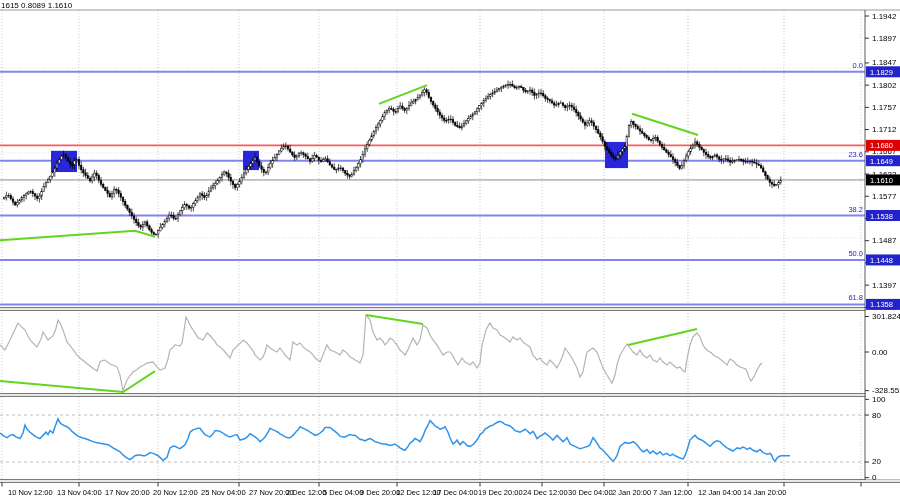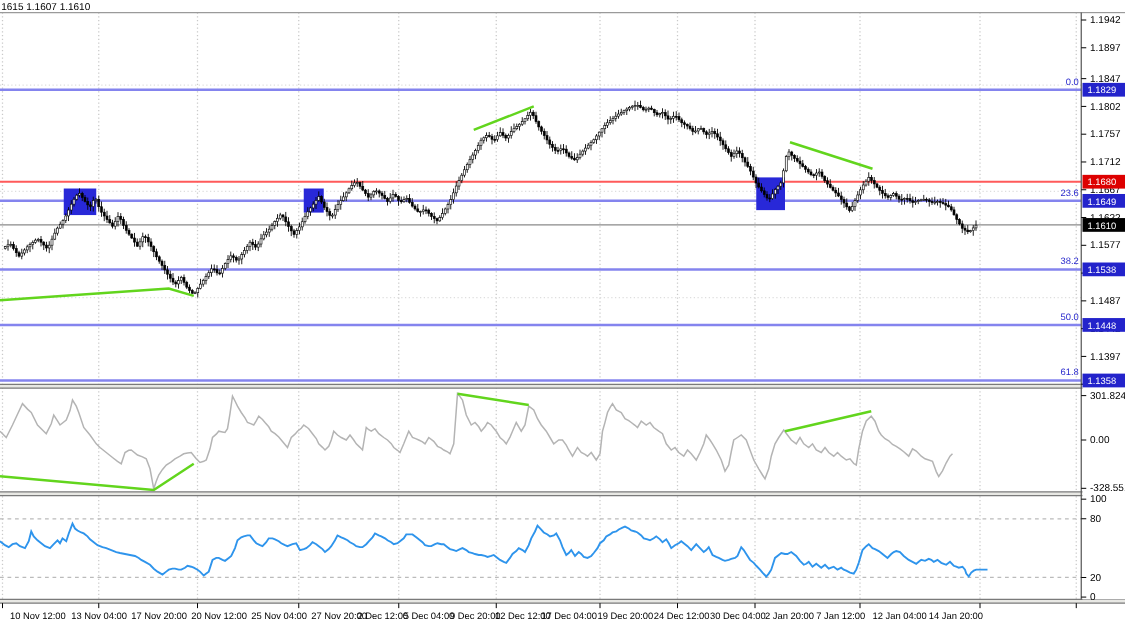--- a/index.html
+++ b/index.html
@@ -860,14 +860,14 @@
       <text x="396" y="495" class="time-label">12 Dec 12:00</text>
       <text x="433" y="495" class="time-label">17 Dec 04:00</text>
       <text x="478" y="495" class="time-label">19 Dec 20:00</text>
       <text x="523" y="495" class="time-label">24 Dec 12:00</text>
       <text x="568" y="495" class="time-label">30 Dec 04:00</text>
       <text x="612" y="495" class="time-label">2 Jan 20:00</text>
       <text x="653" y="495" class="time-label">7 Jan 12:00</text>
       <text x="698" y="495" class="time-label">12 Jan 04:00</text>
       <text x="743" y="495" class="time-label">14 Jan 20:00</text>
     </svg>
-  <div id="ohlc">1615 1.1607 1.1610</div>
+  <div id="ohlc">1615 0.8089 1.1610</div>
 </div>
 
 </body></html>

